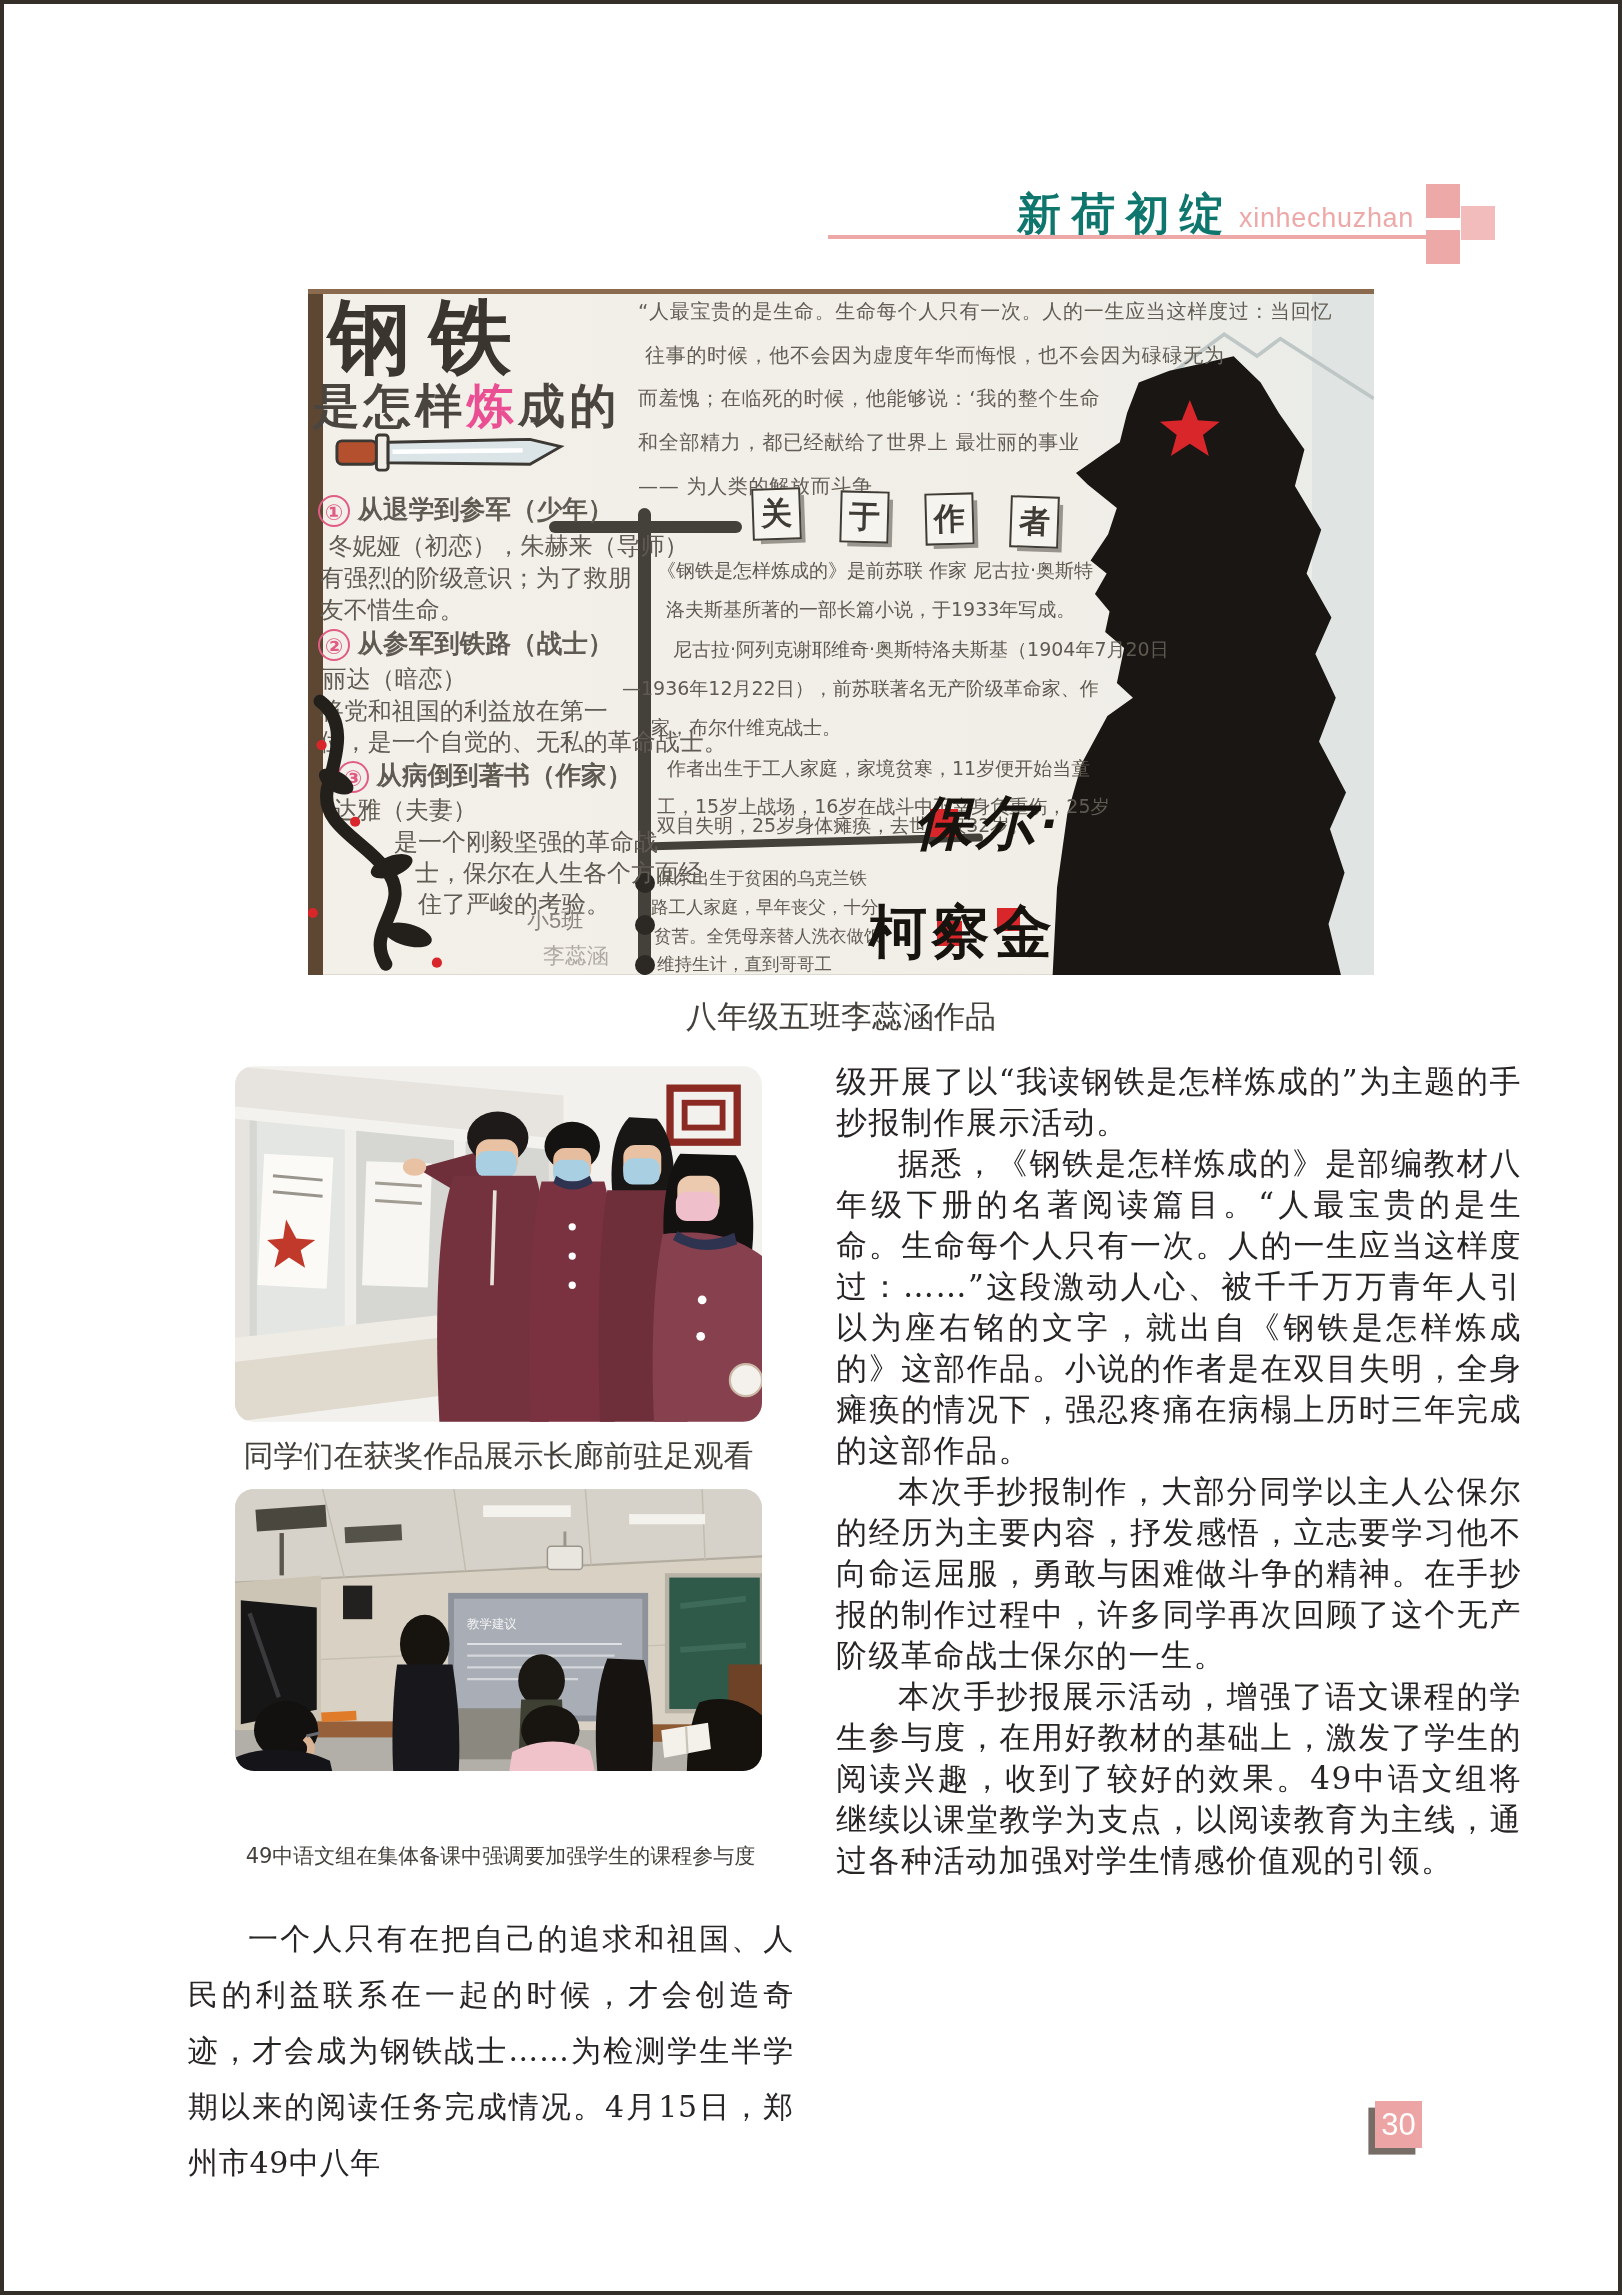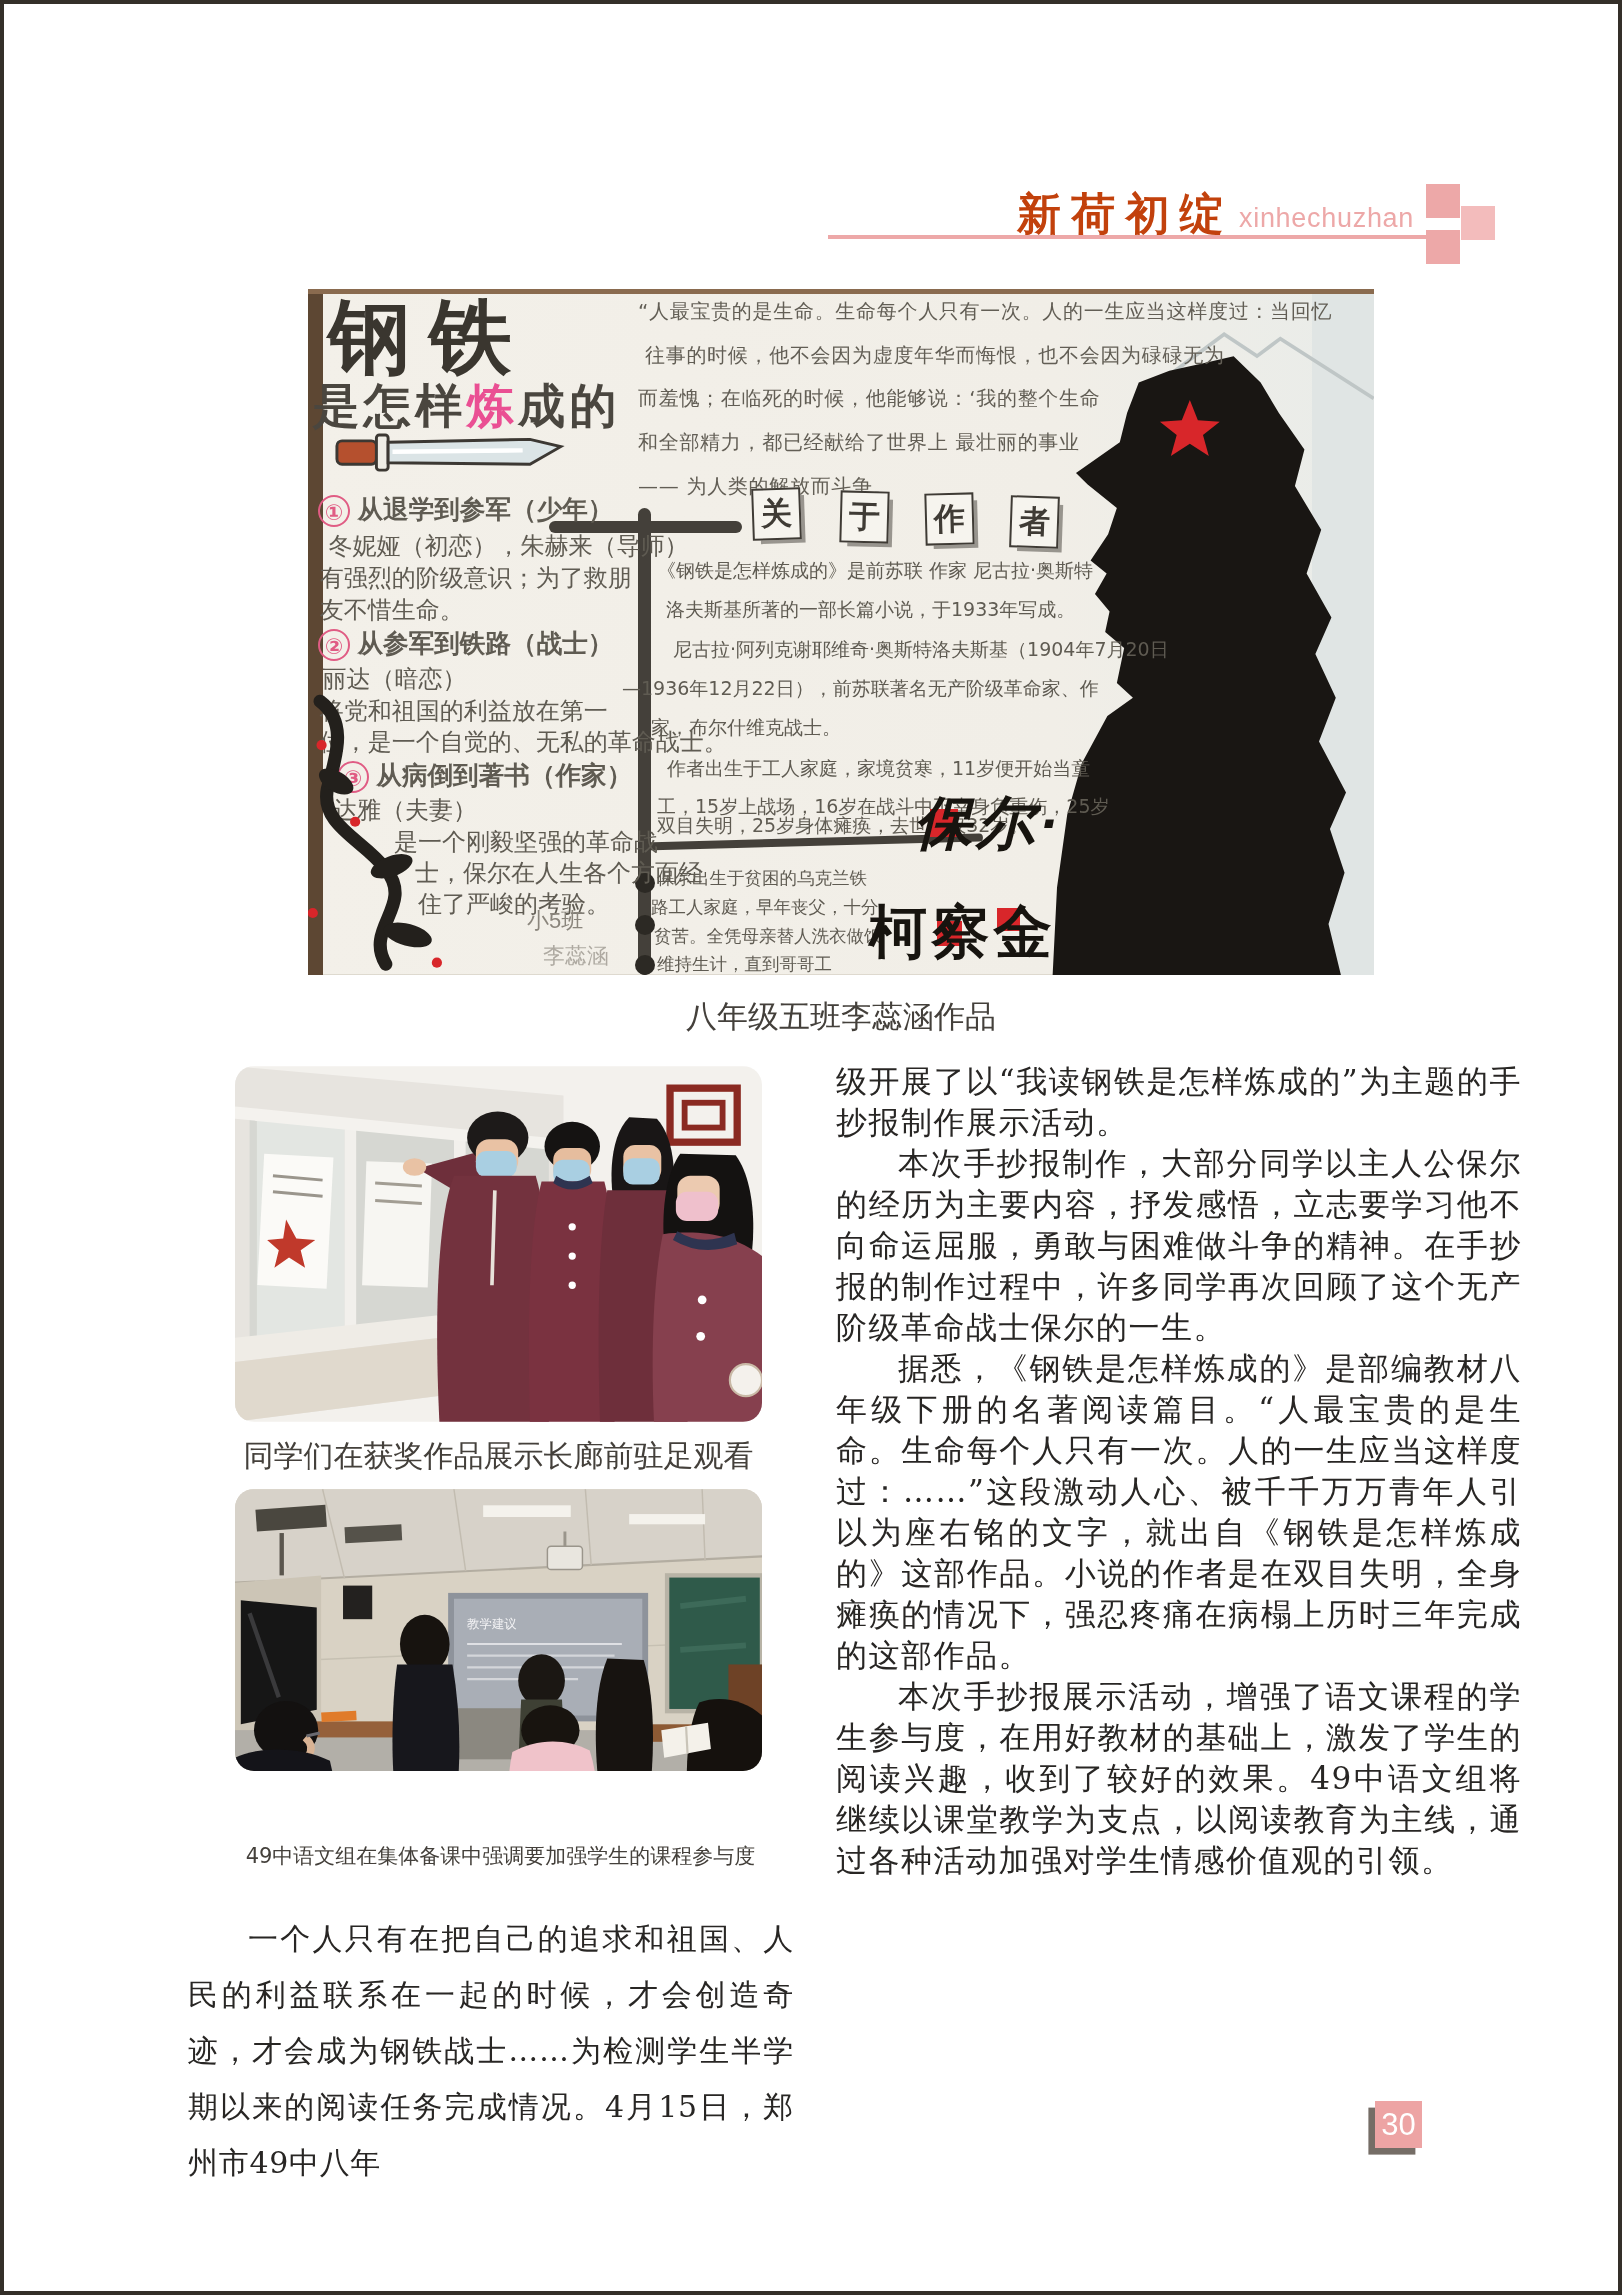--- a/index.html
+++ b/index.html
@@ -1,21 +1,21 @@
 <!DOCTYPE html>
 <html lang="zh" style="font-size:11.7px"><head>
 <meta charset="utf-8">
 <style>
   html,body{margin:0;padding:0;background:#ffffff;}
   .page{position:relative;width:1622px;height:2295px;background:#ffffff;
         border:4.4px solid #342f29;box-sizing:border-box;overflow:hidden;
         font-family:"Liberation Sans","DejaVu Sans",sans-serif;}
   
   .hdr-title{position:absolute;left:1013px;top:181px;font-size:44px;font-weight:800;
-             color:#c2410c;letter-spacing:10.2px;font-family:"DejaVu Sans",sans-serif;}
+             color:#0f766e;letter-spacing:10.2px;font-family:"DejaVu Sans",sans-serif;}
   .hdr-pinyin{position:absolute;left:1235px;top:199px;font-size:27px;color:#eda8a8;
               letter-spacing:0.7px;}
   .hdr-line{position:absolute;left:824px;top:231px;width:599px;height:3.7px;background:#eda8a8;}
   .hdr-sq{position:absolute;width:34px;height:34px;}
   
   .poster{position:absolute;left:304px;top:285px;width:1066px;height:686px;
           background:linear-gradient(90deg,#f3f0e9 0%,#f1eee7 70%,#e9ece9 100%);
           overflow:hidden;box-shadow:0 0 0 0.7px #d8d2c6 inset;}
   .poster .table-left{position:absolute;left:0;top:0;width:14.6px;height:100%;background:#5d4733;}
   .poster .table-top{position:absolute;left:0;top:0;width:100%;height:5.1px;background:#8a6b4f;}
@@ -282,21 +282,21 @@
     </svg>
   </div>
   <div class="cap" style="left:168px;top:1838px;width:657px;font-size:21px;">49中语文组在集体备课中强调要加强学生的课程参与度</div>
 
   <div class="left-col col-serif">
     <p>一个人只有在把自己的追求和祖国、人民的利益联系在一起的时候，才会创造奇迹，才会成为钢铁战士……为检测学生半学期以来的阅读任务完成情况。4月15日，郑州市49中八年</p>
   </div>
 
   <div class="right-col col-serif">
     <p>级开展了以“我读钢铁是怎样炼成的”为主题的手抄报制作展示活动。</p>
+    <p class="ind">据悉，《钢铁是怎样炼成的》是部编教材八年级下册的名著阅读篇目。“人最宝贵的是生命。生命每个人只有一次。人的一生应当这样度过：……”这段激动人心、被千千万万青年人引以为座右铭的文字，就出自《钢铁是怎样炼成的》这部作品。小说的作者是在双目失明，全身瘫痪的情况下，强忍疼痛在病榻上历时三年完成的这部作品。</p>
     <p class="ind">本次手抄报制作，大部分同学以主人公保尔的经历为主要内容，抒发感悟，立志要学习他不向命运屈服，勇敢与困难做斗争的精神。在手抄报的制作过程中，许多同学再次回顾了这个无产阶级革命战士保尔的一生。</p>
-    <p class="ind">据悉，《钢铁是怎样炼成的》是部编教材八年级下册的名著阅读篇目。“人最宝贵的是生命。生命每个人只有一次。人的一生应当这样度过：……”这段激动人心、被千千万万青年人引以为座右铭的文字，就出自《钢铁是怎样炼成的》这部作品。小说的作者是在双目失明，全身瘫痪的情况下，强忍疼痛在病榻上历时三年完成的这部作品。</p>
     <p class="ind">本次手抄报展示活动，增强了语文课程的学生参与度，在用好教材的基础上，激发了学生的阅读兴趣，收到了较好的效果。49中语文组将继续以课堂教学为支点，以阅读教育为主线，通过各种活动加强对学生情感价值观的引领。</p>
   </div>
 
   <div class="pagenum">30</div>
 
 </div>
 
 
 </body></html>

